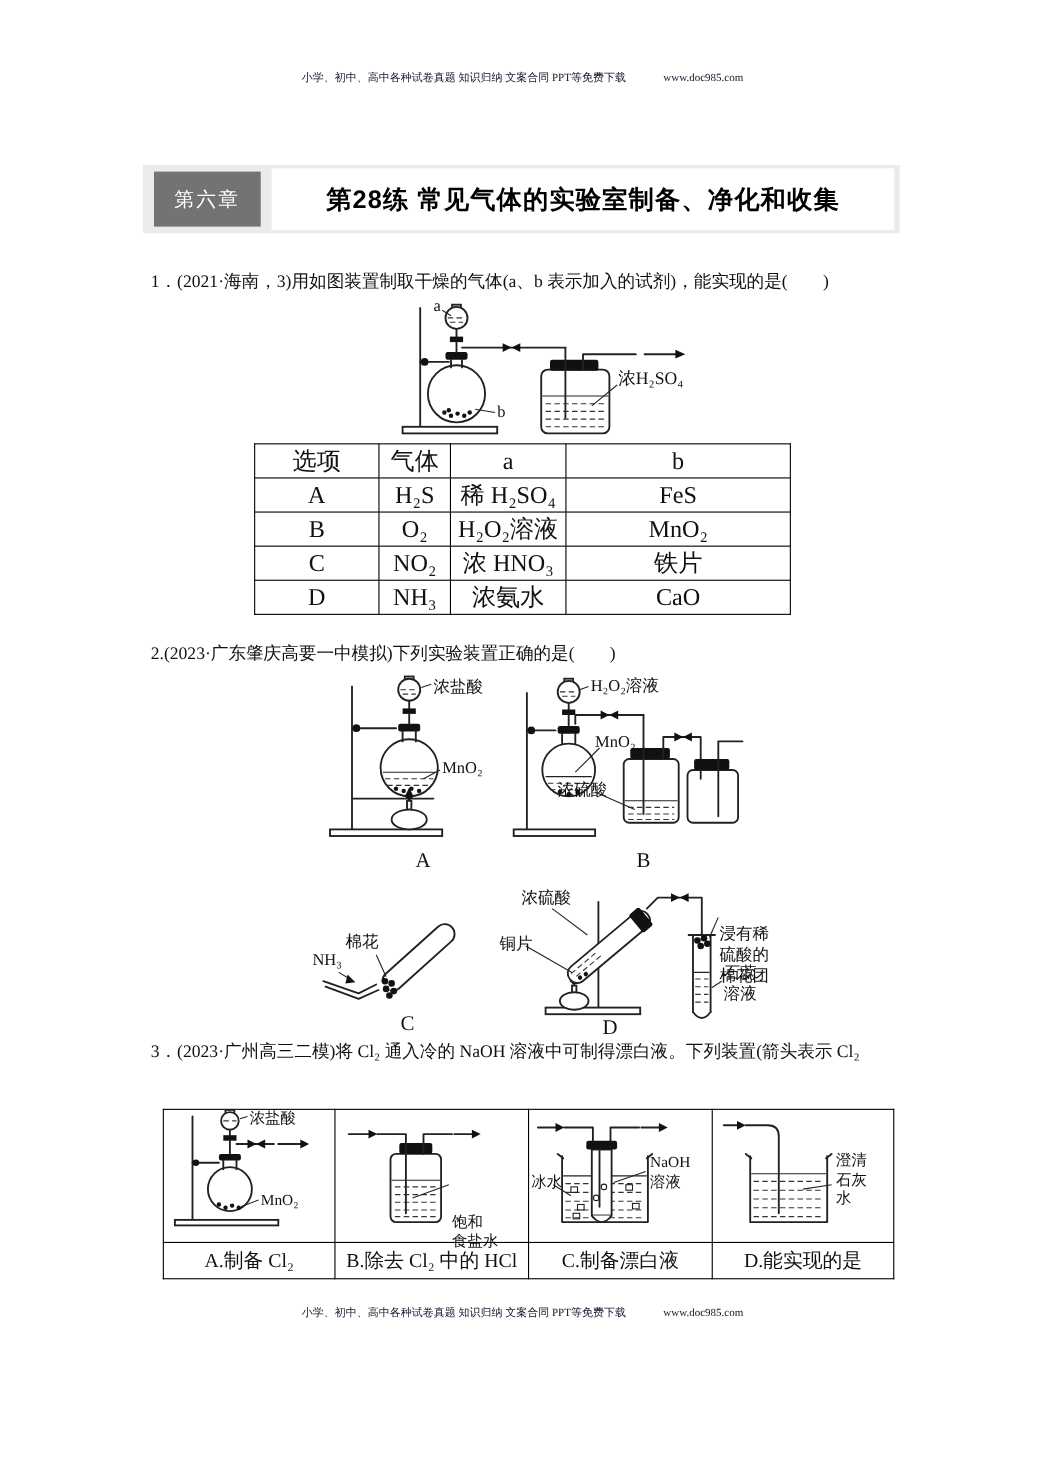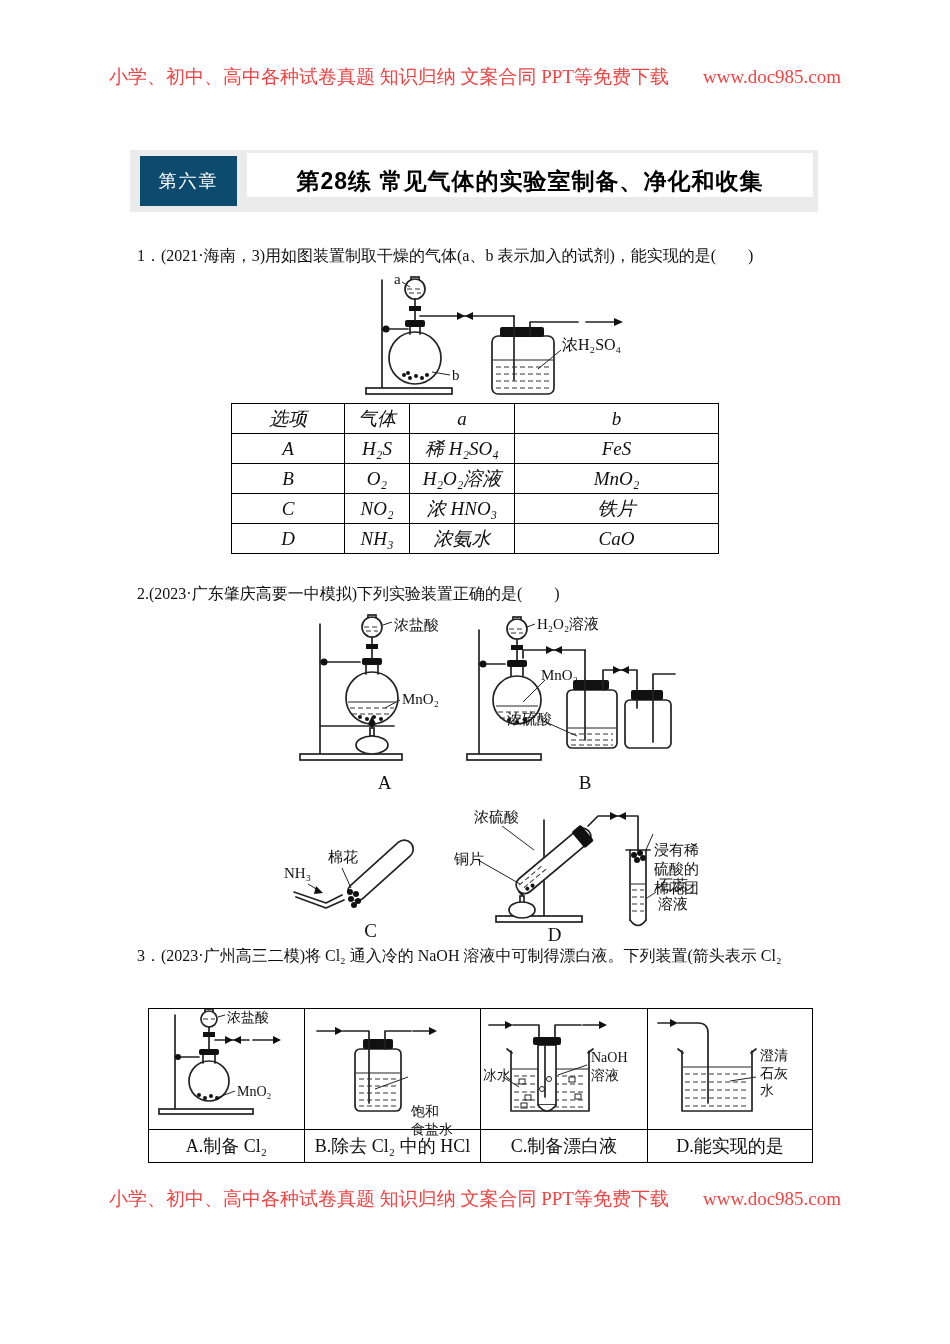--- a/index.html
+++ b/index.html
@@ -1,42 +1,42 @@
 <!DOCTYPE html>
 <html><head>
 <meta charset="utf-8">
 <style>
   html,body{margin:0;padding:0;background:#fff;}
   #page{position:relative;width:950px;height:1344px;background:#fff;
         font-family:"Liberation Serif",serif;color:#111;overflow:hidden;}
-  .centerline{position:absolute;left:0;width:100%;text-align:center;font-size:19px;color:#ef4444;}
+  .centerline{position:absolute;left:0;width:100%;text-align:center;font-size:10px;color:#0f172a;}
   .centerline .url{margin-left:34px;}
   
   .banner{position:absolute;left:130px;top:150px;width:688px;height:62px;background:#ebebeb;}
-  .chapter{position:absolute;left:10px;top:6px;width:97px;height:50px;background:#0c4a6e;
+  .chapter{position:absolute;left:10px;top:6px;width:97px;height:50px;background:#737373;
            color:#fff;font-size:18px;line-height:50px;text-align:center;letter-spacing:2px;
            font-family:"Liberation Sans",sans-serif;}
-  .btitle{position:absolute;left:117px;top:3px;width:566px;height:44px;background:#ffffff;
+  .btitle{position:absolute;left:117px;top:3px;width:566px;height:56px;background:#ffffff;
           font-family:"Liberation Sans",sans-serif;font-weight:bold;font-size:23px;
           line-height:56px;text-align:center;color:#000;letter-spacing:1px;}
   .qtext{position:absolute;font-size:16px;color:#111;white-space:nowrap;}
   
   .diagram{position:absolute;}
   .diagram svg{position:absolute;left:0;top:0;}
   .lbl{position:absolute;font-size:15px;line-height:1.25;white-space:pre-line;color:#111;}
   .tag{position:absolute;left:0;width:100%;text-align:center;font-size:19px;color:#111;}
   .g{stroke:#222;stroke-width:1.7;fill:none;stroke-linecap:round;stroke-linejoin:round;}
   .gf{stroke:#222;stroke-width:1.7;fill:#fff;}
   .blk{fill:#111;stroke:none;}
   .dash{stroke:#333;stroke-width:1;stroke-dasharray:5 3;fill:none;}
   .thin{stroke:#222;stroke-width:1;fill:none;}
   
   .qtable{position:absolute;border-collapse:collapse;table-layout:fixed;}
   .qtable td{border:1.6px solid #000;text-align:center;vertical-align:middle;
-             font-size:19px;padding:0;height:29px;font-style:italic;}
+             font-size:22px;padding:0;height:29px;}
   
   .q3table{position:absolute;border-collapse:collapse;table-layout:fixed;}
   .q3table td{border:1.6px solid #000;padding:0;vertical-align:top;}
   .q3cell{position:relative;width:100%;height:120px;}
   .q3cell .lbl{font-size:14px;}
   .q3cap{height:32px;text-align:center;font-size:18px;line-height:32px;}
 </style>
 </head>
 <body>
 
@@ -240,21 +240,21 @@
       <circle class="blk" cx="72" cy="86" r="3"></circle>
         <circle class="blk" cx="78" cy="88" r="3"></circle>
       <circle class="blk" cx="73" cy="93" r="3"></circle>
         <circle class="blk" cx="80" cy="95" r="3"></circle>
       <circle class="blk" cx="76" cy="99" r="3"></circle>
       <line class="thin" x1="30" y1="78" x2="40" y2="84"></line>
       <polygon class="blk" points="38,80 45,87 36,88"></polygon>
       <line class="thin" x1="64" y1="62" x2="73" y2="82"></line>
     </svg>
     <div class="lbl" style="left:6px;top:58px;">NH₃</div>
-    <div class="lbl" style="left:50px;top:42px;">棉花</div>
+    <div class="lbl" style="left:36px;top:42px;">棉花</div>
     <div class="tag" style="top:114px;">C</div>
   </div>
 
   <div class="diagram" style="left:452px;top:792px;width:265px;height:156px;">
     <svg viewBox="0 0 265 156" width="265" height="156">
       <line class="g" x1="92" y1="28" x2="92" y2="124" stroke-width="3"></line>
       <rect class="gf" x="44" y="124" width="86" height="6"></rect>
       <polygon class="blk" points="70,92 74,100 70,104 66,100"></polygon>
       <rect class="gf" x="68" y="104" width="4" height="8"></rect>
       <ellipse class="gf" cx="70" cy="118" rx="13" ry="8"></ellipse>

